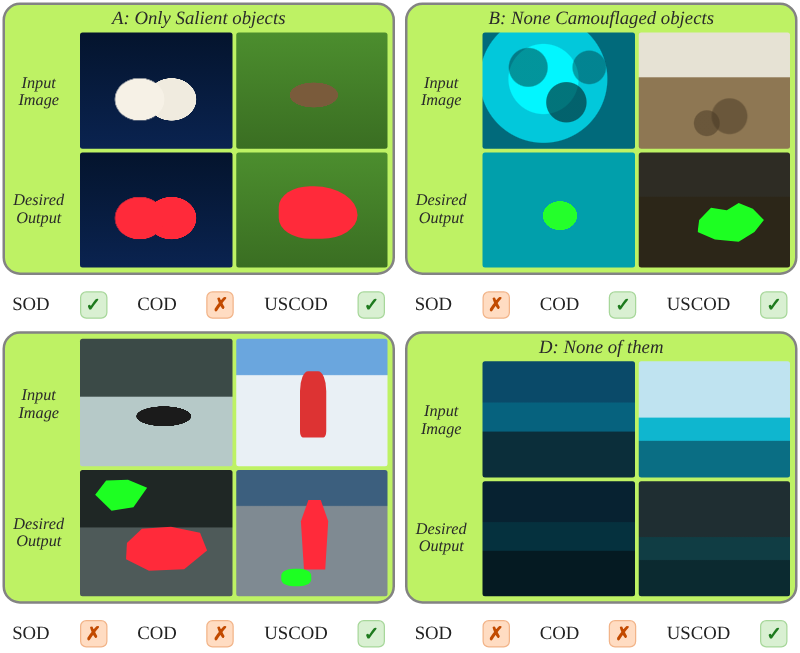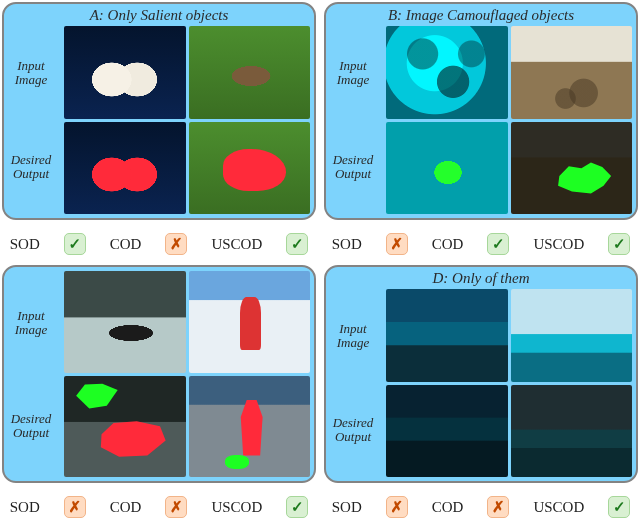--- a/index.html
+++ b/index.html
@@ -22,21 +22,21 @@
     width: 100%;
     height: 100%;
   }
   .panel {
     border: 2px solid #838383;
     border-radius: 14px;
     padding: 4px 4px 4px 4px;
     display: flex;
     flex-direction: column;
     position: relative;
-    background: #7dd3fc;
+    background: #bef264;
     justify-content: flex-end;
   }
   .panel-title {
     text-align: center;
     font-size: 15px;
     color: #2a2a2a;
     margin-bottom: 2px;
     margin-top: -1px;
   }
   .panel-body {
@@ -148,21 +148,21 @@
       <div class="imgs">
         <div class="cell swans"></div>
         <div class="cell rabbit"></div>
         <div class="cell swans-mask"></div>
         <div class="cell rabbit-mask"></div>
       </div>
     </div>
   </div>
 
   <div class="panel">
-    <div class="panel-title">B: Image Camouflaged objects</div>
+    <div class="panel-title">B: None Camouflaged objects</div>
     <div class="panel-body">
       <div class="rowlabels">
         <div class="lab">Input<br>Image</div>
         <div class="lab">Desired<br>Output</div>
       </div>
       <div class="imgs">
         <div class="cell cyan-reef"></div>
         <div class="cell dirt"></div>
         <div class="cell cyan-mask"></div>
         <div class="cell dirt-mask"></div>
@@ -197,21 +197,21 @@
       <div class="imgs">
         <div class="cell swimmer"></div>
         <div class="cell ski"></div>
         <div class="cell swimmer-mask"></div>
         <div class="cell ski-mask"></div>
       </div>
     </div>
   </div>
 
   <div class="panel">
-    <div class="panel-title">D: Only of them</div>
+    <div class="panel-title">D: None of them</div>
     <div class="panel-body">
       <div class="rowlabels">
         <div class="lab">Input<br>Image</div>
         <div class="lab">Desired<br>Output</div>
       </div>
       <div class="imgs">
         <div class="cell ocean1"></div>
         <div class="cell ocean2"></div>
         <div class="cell ocean1d"></div>
         <div class="cell ocean2d"></div>

